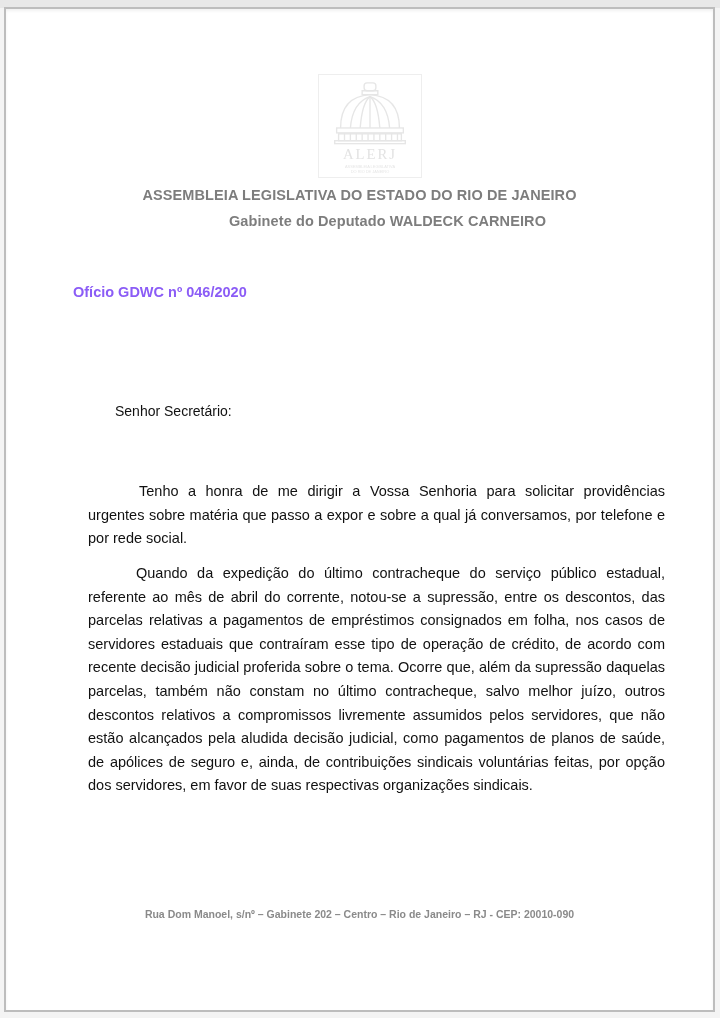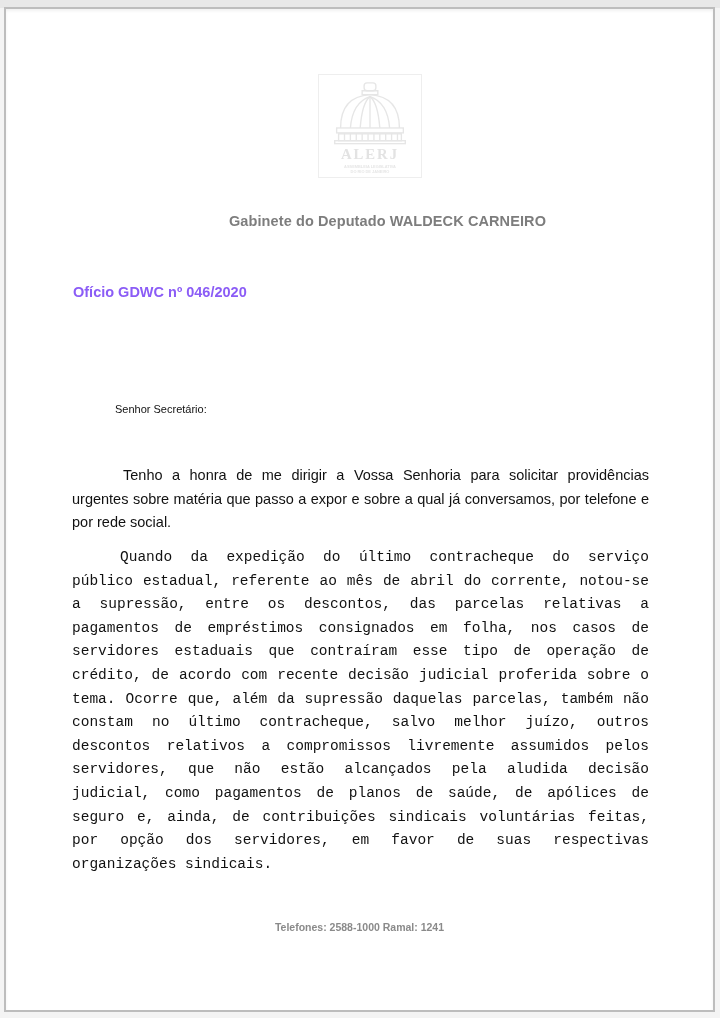--- a/index.html
+++ b/index.html
@@ -31,21 +31,20 @@
       box-shadow: inset 0 2px 3px rgba(0,0,0,0.06);
     }
     .logo {
       position: absolute;
       left: 312px;
       top: 65px;
       width: 104px;
       height: 104px;
       border: 1px solid #eeeeee;
       box-sizing: border-box;
-      font-weight: bold;
     }
     .logo svg { width: 100%; height: 100%; display: block; }
     .header-line {
       position: absolute;
       left: 0;
       width: 707px;
       text-align: center;
       color: #7d7d7d;
       font-weight: bold;
       font-size: 14.5px;
@@ -65,34 +64,34 @@
       position: absolute;
       right: 64px;
       top: 332px;
       font-size: 14.5px;
       color: #111;
     }
     .salutation {
       position: absolute;
       left: 109px;
       top: 394px;
-      font-size: 11px;
+      font-size: 14px;
       color: #111;
     }
     .body-text {
       position: absolute;
       left: 66px;
       width: 577px;
       font-size: 14.5px;
       line-height: 23.6px;
       color: #111;
       text-align: justify;
-      margin: 0;
+      margin: 16px;
     }
-    .body-text.indent { text-indent: 48px; font-family: Liberation Mono, monospace; }
+    .body-text.indent { text-indent: 48px; }
     .p1 { top: 455px; text-indent: 51px; }
     .p2 { top: 537px; }
     .p3 { top: 791px; }
     .footer {
       position: absolute;
       left: 0;
       width: 707px;
       text-align: center;
       color: #8a8a8a;
       font-weight: bold;
@@ -136,25 +135,26 @@
         <line x1="74" y1="60" x2="74" y2="67"></line>
         <line x1="80" y1="60" x2="80" y2="67"></line>
         <rect x="16" y="67" width="72" height="3"></rect>
       </g>
       <text x="52" y="86" text-anchor="middle" font-family="'Liberation Serif', serif" font-size="15" fill="#e3e3e3" letter-spacing="2">ALERJ</text>
       <text x="52" y="95" text-anchor="middle" font-family="'Liberation Sans', sans-serif" font-size="4" fill="#e6e6e6">ASSEMBLEIA LEGISLATIVA</text>
       <text x="52" y="100" text-anchor="middle" font-family="'Liberation Sans', sans-serif" font-size="4" fill="#e6e6e6">DO RIO DE JANEIRO</text>
     </svg>
   </div>
 
+  <div class="header-line header-1">ASSEMBLEIA LEGISLATIVA DO ESTADO DO RIO DE JANEIRO</div>
   <div class="header-line header-2">Gabinete do Deputado WALDECK CARNEIRO</div>
 
   <div class="oficio">Ofício GDWC nº 046/2020</div>
 
 
   <div class="salutation">Senhor Secretário:</div>
 
   <p class="body-text p1">Tenho a honra de me dirigir a Vossa Senhoria para solicitar providências urgentes sobre matéria que passo a expor e sobre a qual já conversamos, por telefone e por rede social.</p>
   <p class="body-text indent p2">Quando da expedição do último contracheque do serviço público estadual, referente ao mês de abril do corrente, notou-se a supressão, entre os descontos, das parcelas relativas a pagamentos de empréstimos consignados em folha, nos casos de servidores estaduais que contraíram esse tipo de operação de crédito, de acordo com recente decisão judicial proferida sobre o tema. Ocorre que, além da supressão daquelas parcelas, também não constam no último contracheque, salvo melhor juízo, outros descontos relativos a compromissos livremente assumidos pelos servidores, que não estão alcançados pela aludida decisão judicial, como pagamentos de planos de saúde, de apólices de seguro e, ainda, de contribuições sindicais voluntárias feitas, por opção dos servidores, em favor de suas respectivas organizações sindicais.</p>
 
-  <div class="footer footer-2">Telefones: 2588-1000 Ramal: 1241</div>
+  <div class="footer footer-1">Rua Dom Manoel, s/nº – Gabinete 202 – Centro – Rio de Janeiro – RJ - CEP: 20010-090</div>
 
 </div>
 
 </body></html>

